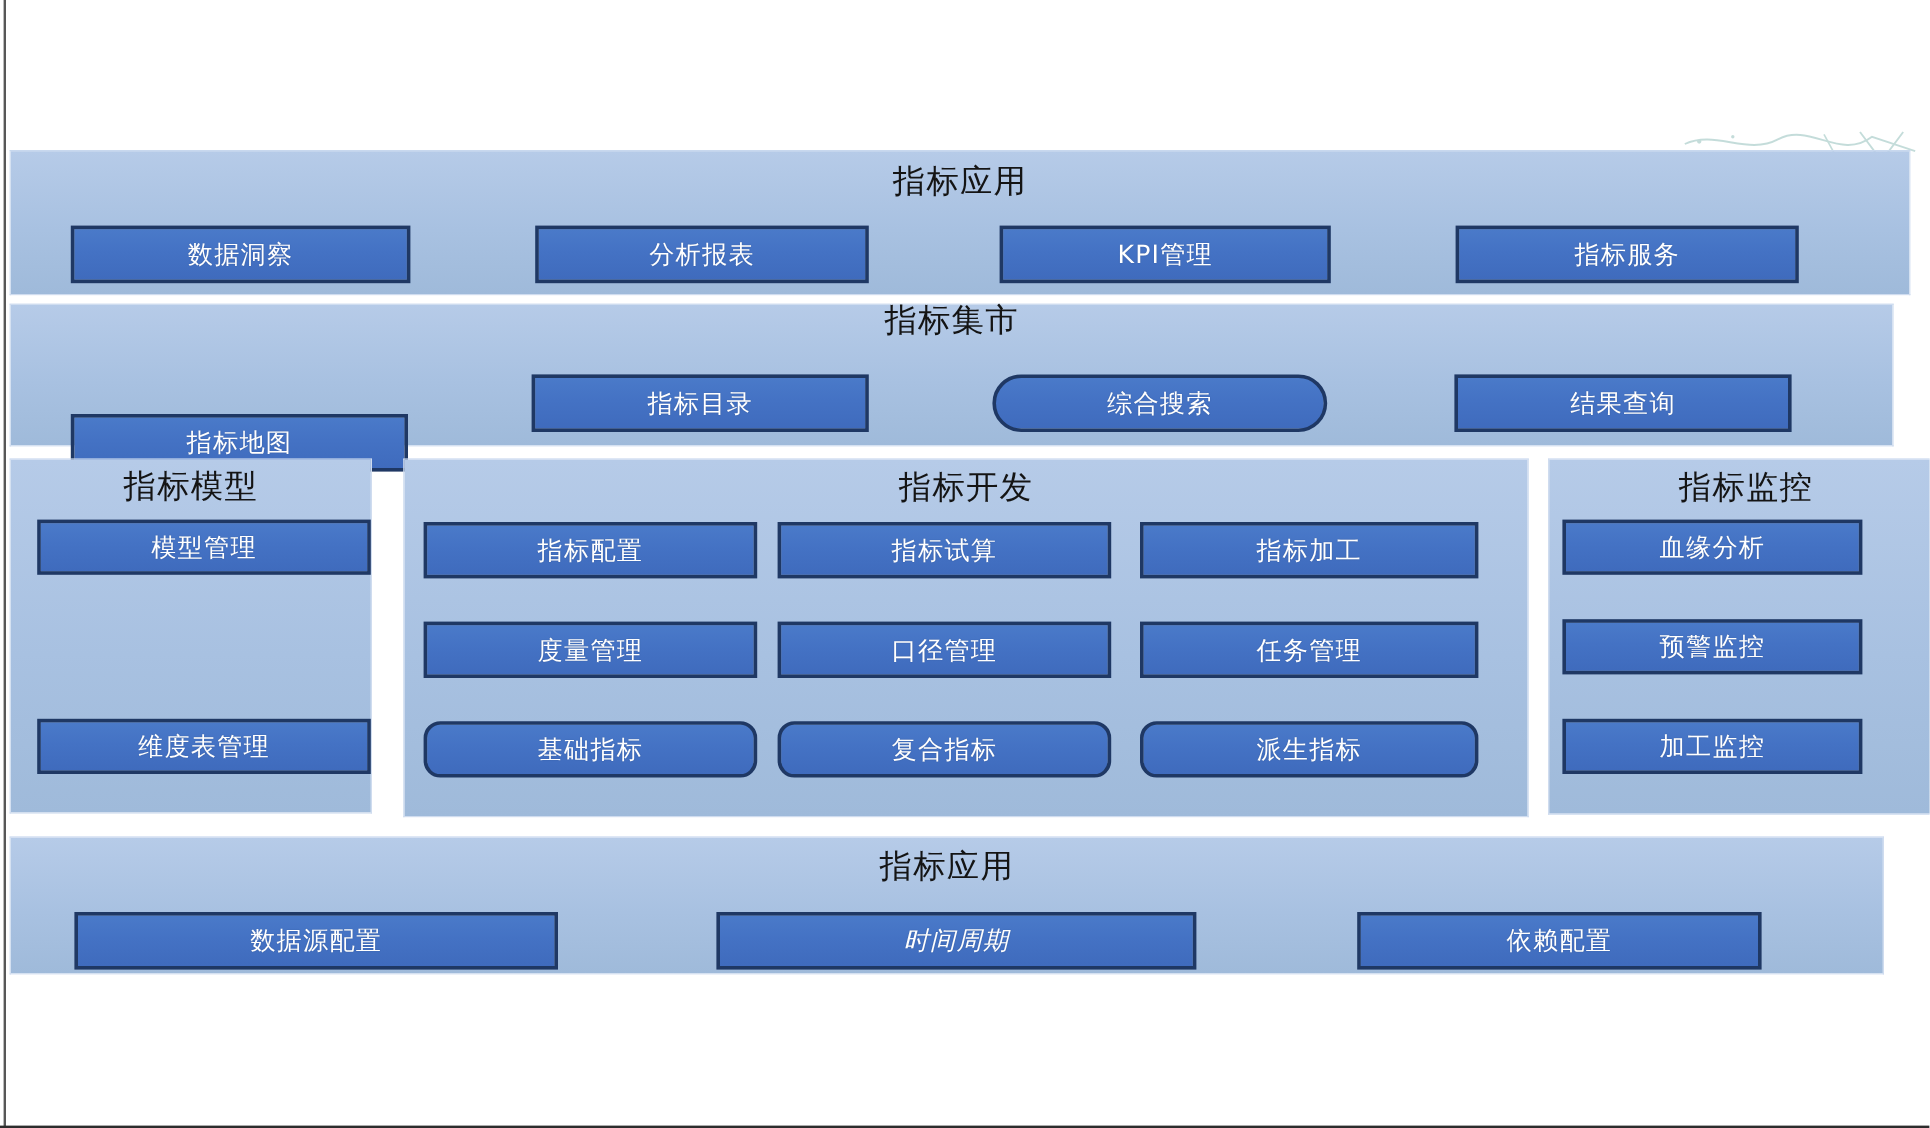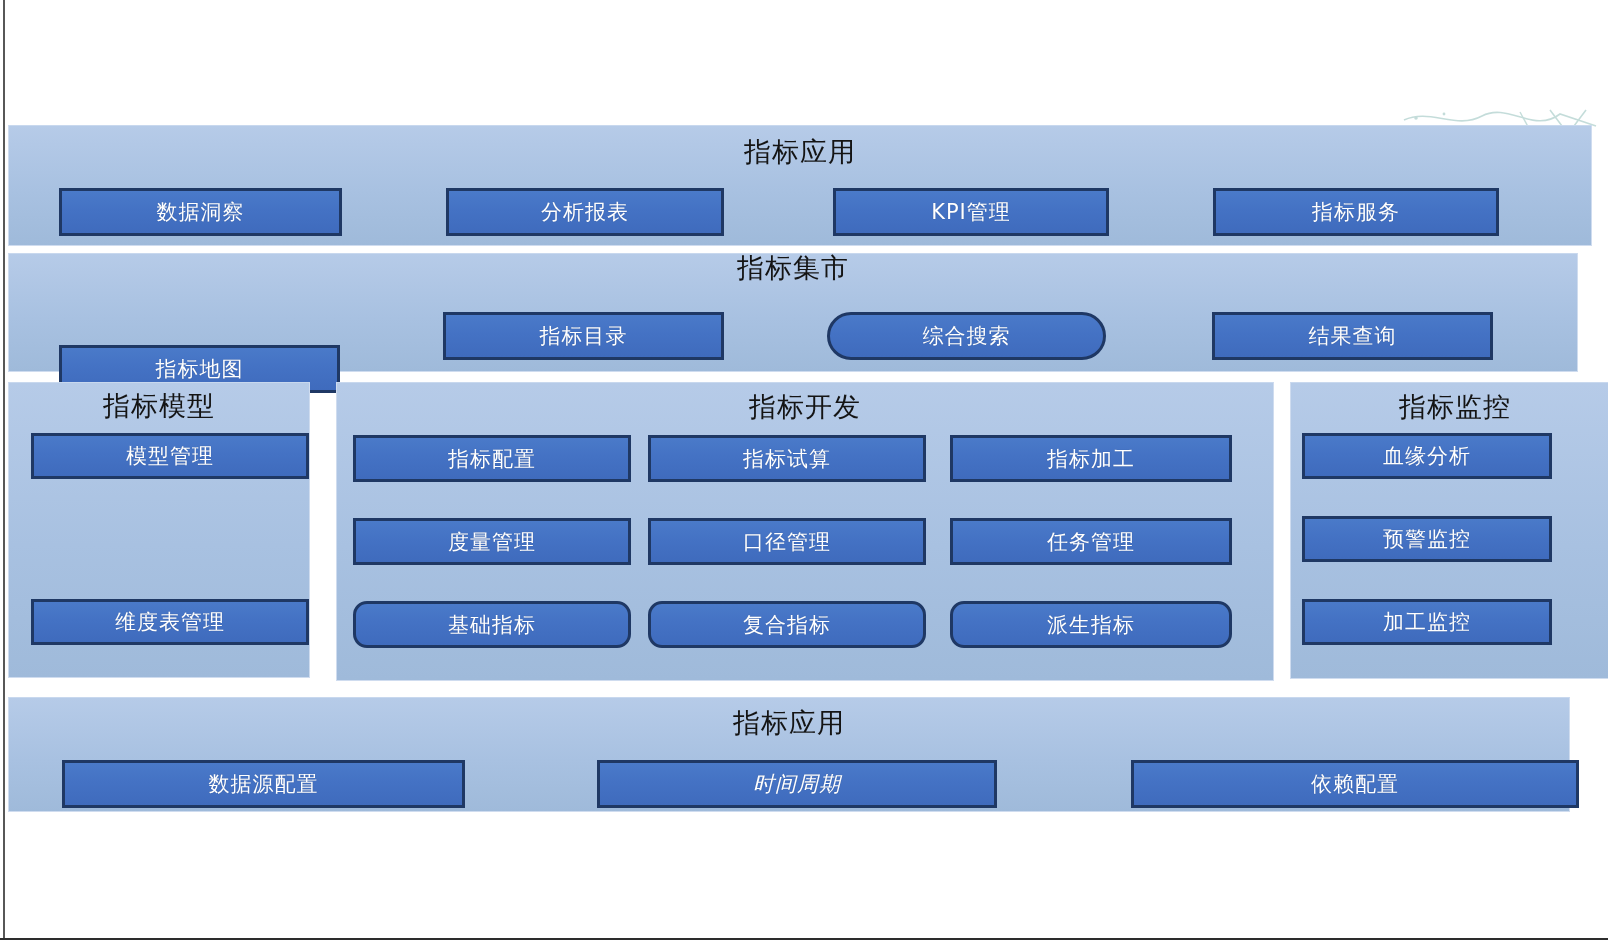--- a/index.html
+++ b/index.html
@@ -99,21 +99,21 @@
   .bb-3 { left: 1204px; width: 286px; }
 
   #band-market .bb-0 { left: 50px;   width: 281px; margin-top: 33px; }
   #band-market .bb-1 { left: 434px;  width: 281px; }
   #band-market .bb-2 { left: 818px;  width: 279px; border-radius: 24px; }
   #band-market .bb-3 { left: 1203px; width: 281px; }
 
   
   #band-config .cb-0 { left: 53px;   width: 403px; top: 62px; height: 48px; }
   #band-config .cb-1 { left: 588px;  width: 400px; top: 62px; height: 48px; font-style: italic; }
-  #band-config .cb-2 { left: 1122px; width: 448px; top: 62px; height: 48px; }
+  #band-config .cb-2 { left: 1122px; width: 337px; top: 62px; height: 48px; }
 
   
   #col-model .mb { left: 22px; width: 278px; height: 46px; }
   #col-model .mb-0 { top: 50px; }
   #col-model .mb-1 { top: 133px; }
   #col-model .mb-2 { top: 216px; }
 
   
   #col-dev .db { height: 47px; }
   #col-dev .dc-0 { left: 16px;  width: 278px; }

